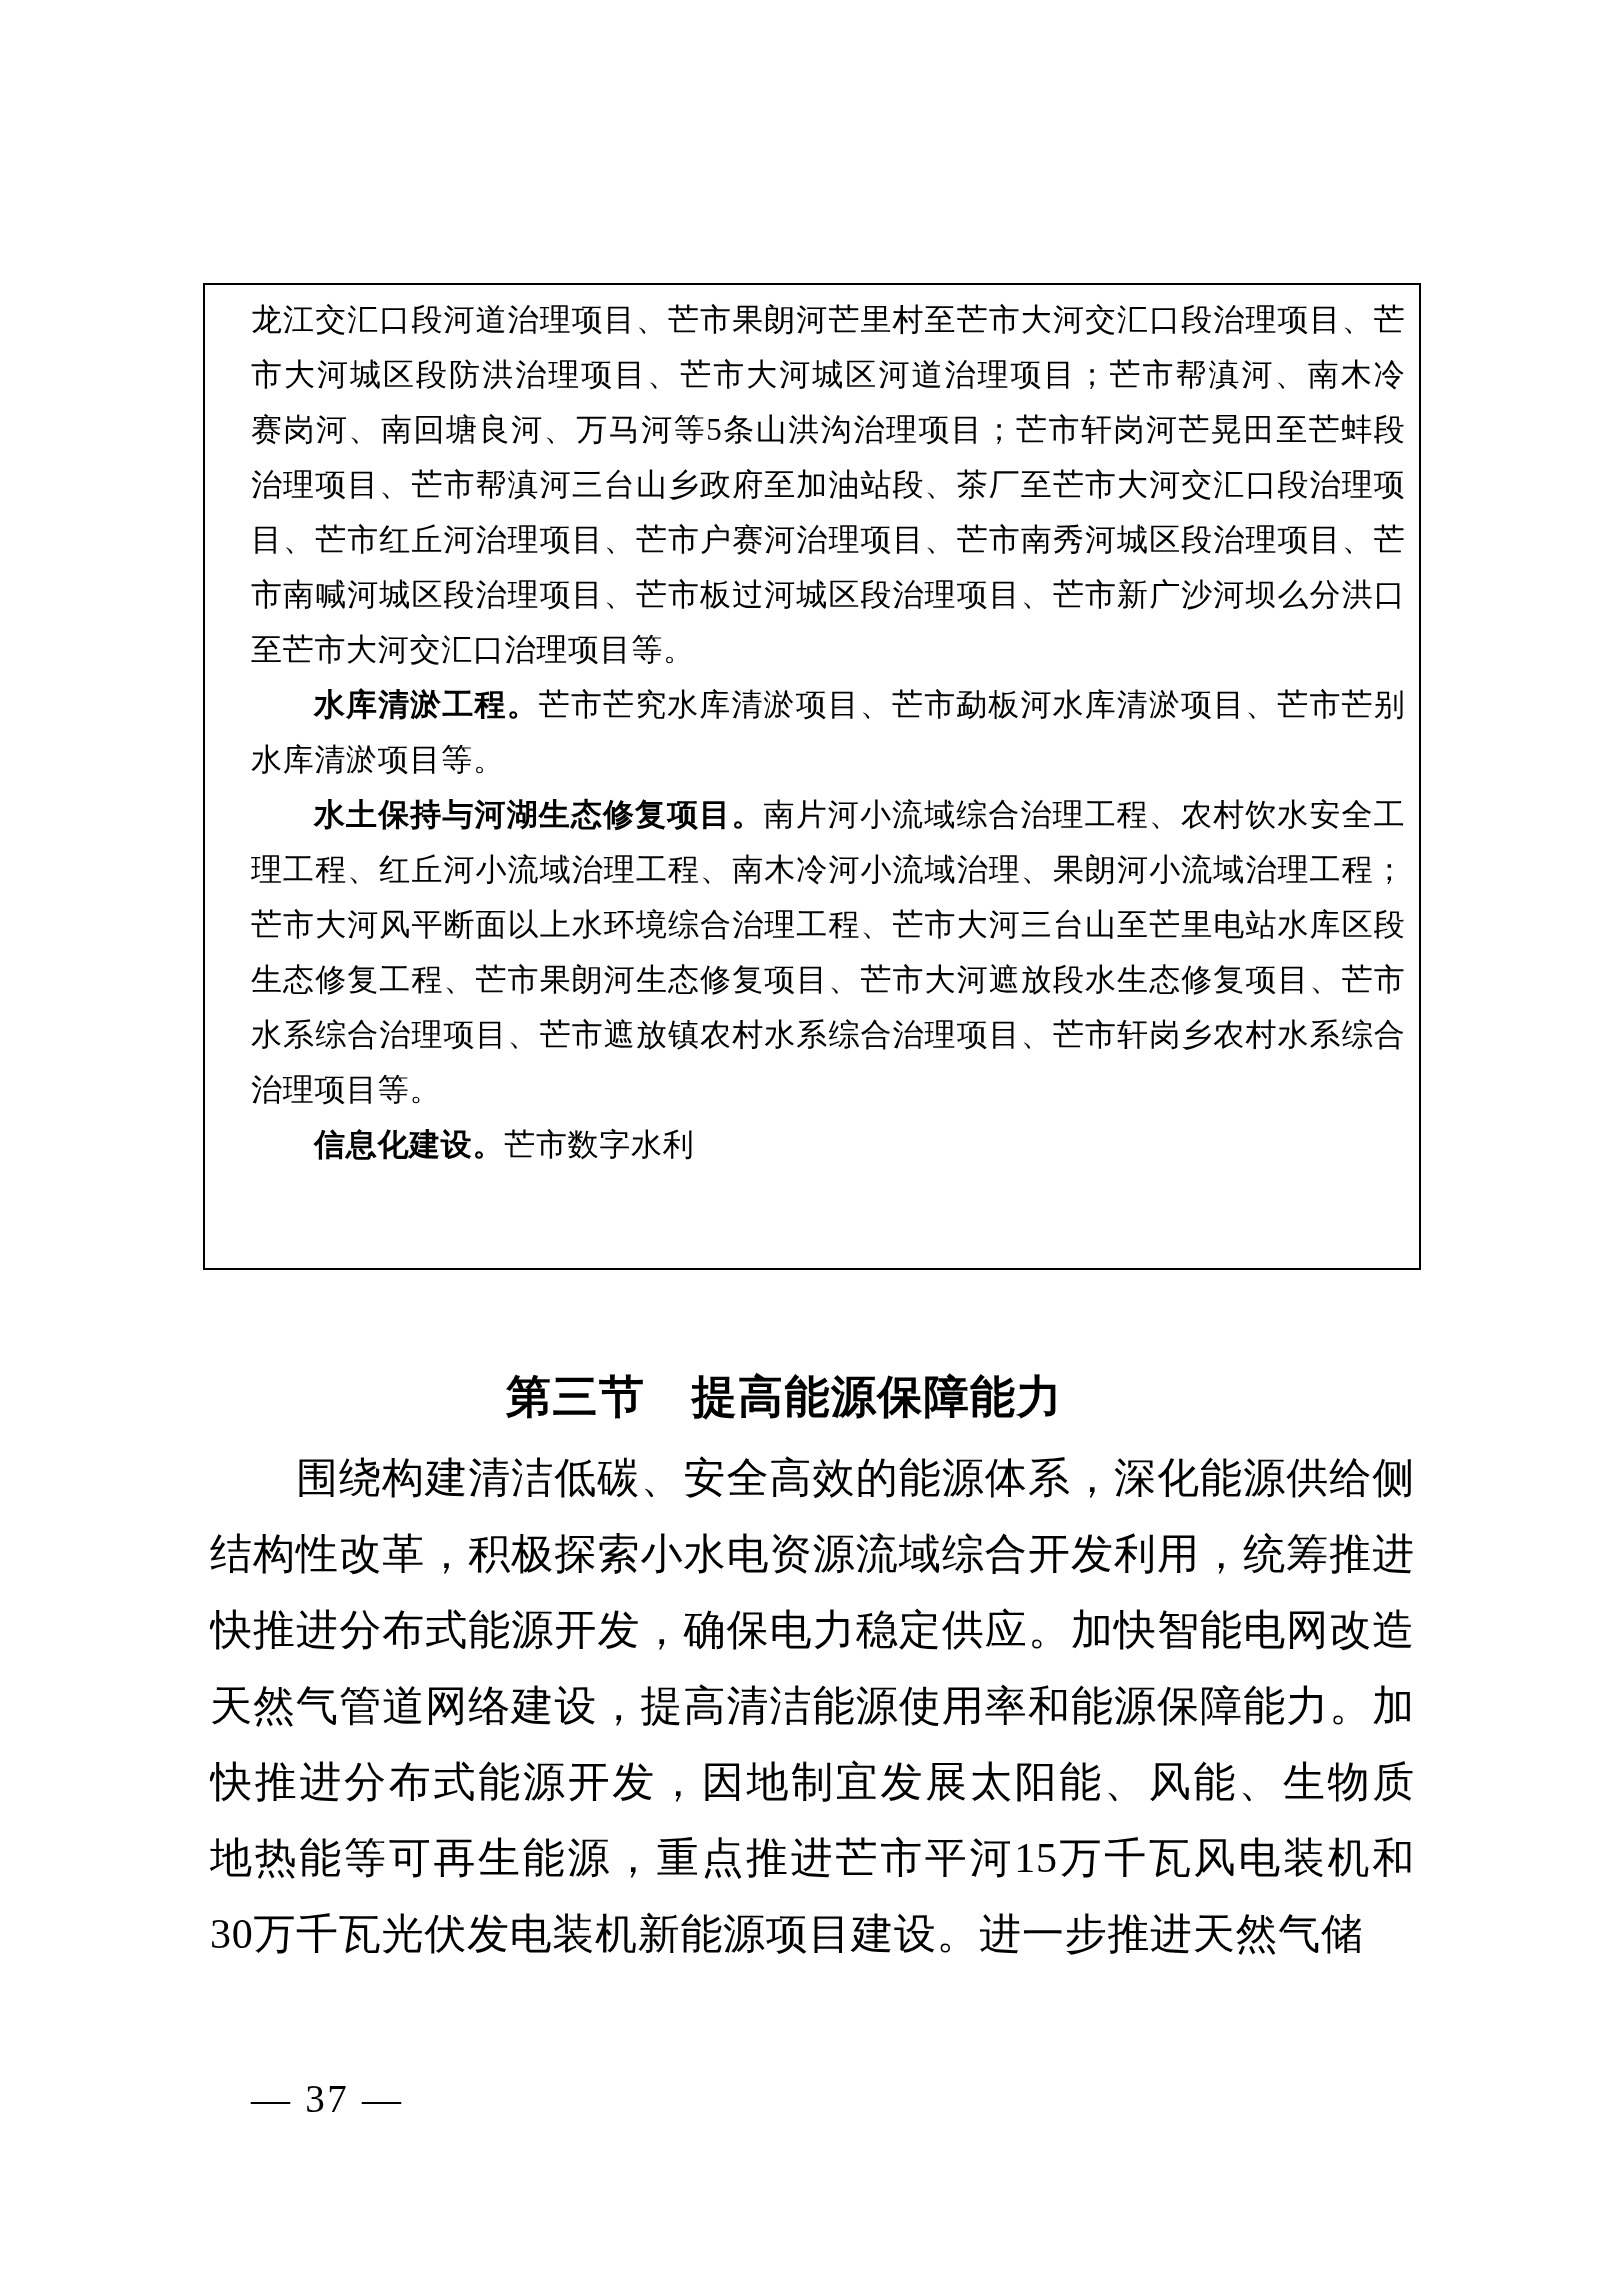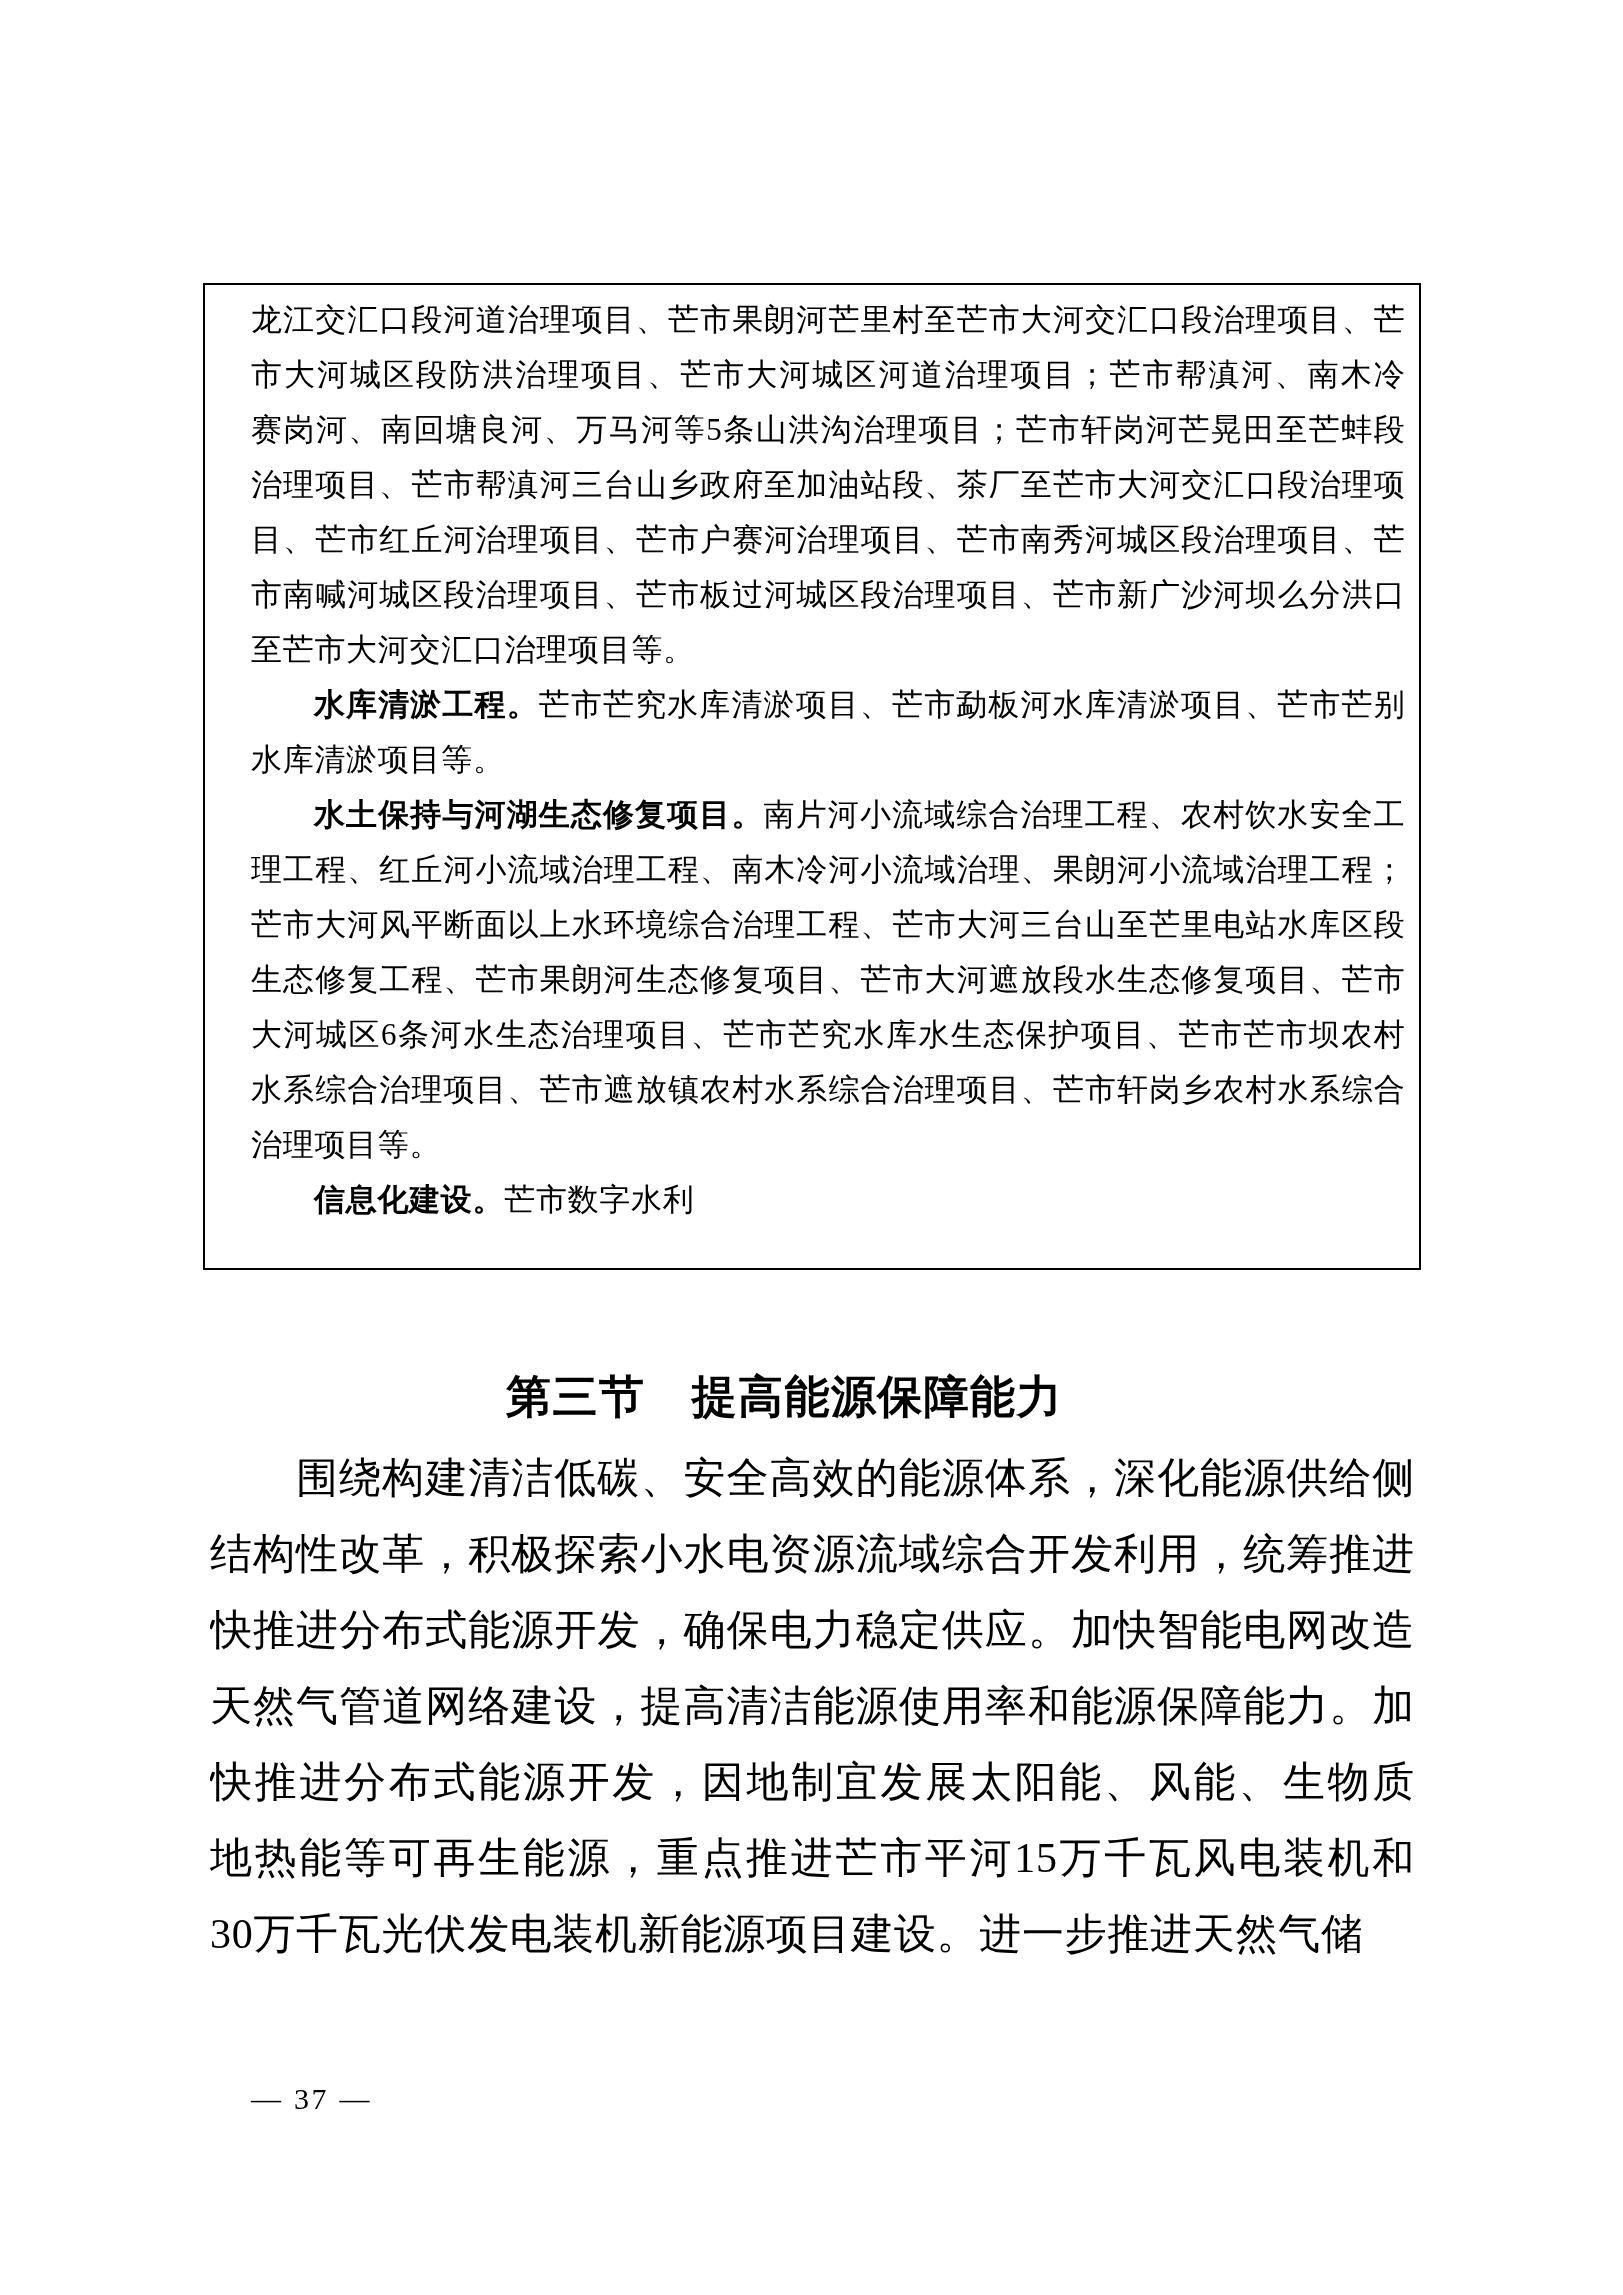--- a/index.html
+++ b/index.html
@@ -61,21 +61,21 @@
   }
   .para-line.full {
     text-align: justify;
     text-align-last: justify;
     text-justify: inter-character;
   }
   .para-line.indent { text-indent: 86px; }
   .page-number {
     position: absolute;
     left: 251px; top: 2077px;
-    font-size: 30px;
+    font-size: 39px;
     line-height: 44px;
     font-family: "Liberation Serif", "DejaVu Serif", serif;
     letter-spacing: 2.7px;
   }
 </style>
 </head>
 <body>
 
 <div class="project-box">
   <div class="box-line full"><span>龙江交汇口段河道治理项目、芒市果朗河芒里村至芒市大河交汇口段治理项目、芒</span></div>
@@ -84,21 +84,20 @@
   <div class="box-line full"><span>治理项目、芒市帮滇河三台山乡政府至加油站段、茶厂至芒市大河交汇口段治理项</span></div>
   <div class="box-line full"><span>目、芒市红丘河治理项目、芒市户赛河治理项目、芒市南秀河城区段治理项目、芒</span></div>
   <div class="box-line full"><span>市南喊河城区段治理项目、芒市板过河城区段治理项目、芒市新广沙河坝么分洪口</span></div>
   <div class="box-line"><span>至芒市大河交汇口治理项目等。</span></div>
   <div class="box-line full indent"><span class="lead">水库清淤工程。</span><span>芒市芒究水库清淤项目、芒市勐板河水库清淤项目、芒市芒别</span></div>
   <div class="box-line"><span>水库清淤项目等。</span></div>
   <div class="box-line full indent"><span class="lead">水土保持与河湖生态修复项目。</span><span>南片河小流域综合治理工程、农村饮水安全工程</span></div>
   <div class="box-line full"><span>理工程、红丘河小流域治理工程、南木冷河小流域治理、果朗河小流域治理工程；</span></div>
   <div class="box-line full"><span>芒市大河风平断面以上水环境综合治理工程、芒市大河三台山至芒里电站水库区段</span></div>
   <div class="box-line full"><span>生态修复工程、芒市果朗河生态修复项目、芒市大河遮放段水生态修复项目、芒市</span></div>
-  <div class="box-line full"><span>大河城区6条河水生态治理项目、芒市芒究水库水生态保护项目、芒市芒市坝农村</span></div>
   <div class="box-line full"><span>水系综合治理项目、芒市遮放镇农村水系综合治理项目、芒市轩岗乡农村水系综合</span></div>
   <div class="box-line"><span>治理项目等。</span></div>
   <div class="box-line indent"><span class="lead">信息化建设。</span><span>芒市数字水利</span></div>
 </div>
 
 <div class="section-heading">第三节　提高能源保障能力</div>
 
 <div class="body-para">
   <div class="para-line full indent">围绕构建清洁低碳、安全高效的能源体系，深化能源供给侧</div>
   <div class="para-line full">结构性改革，积极探索小水电资源流域综合开发利用，统筹推进</div>

